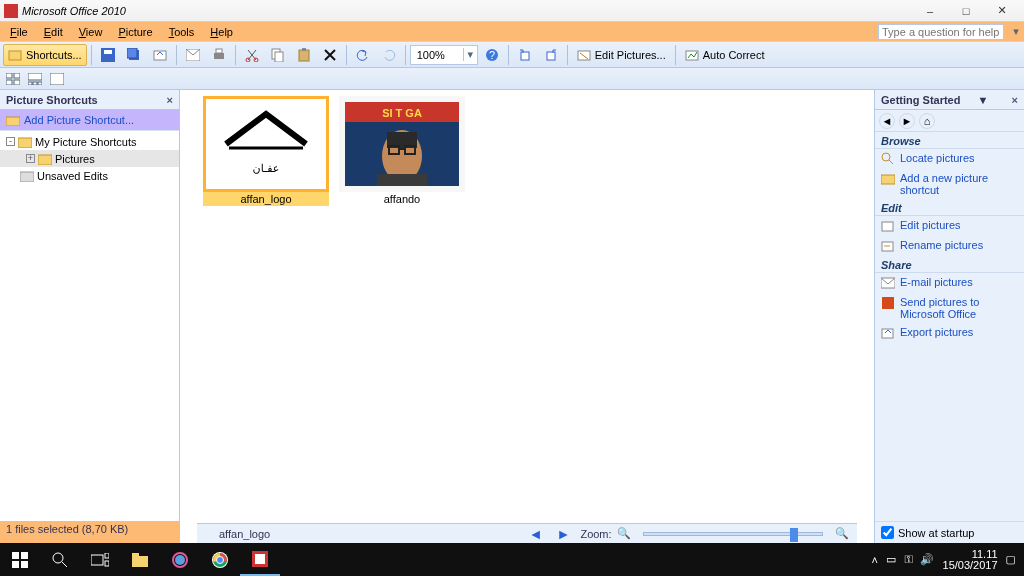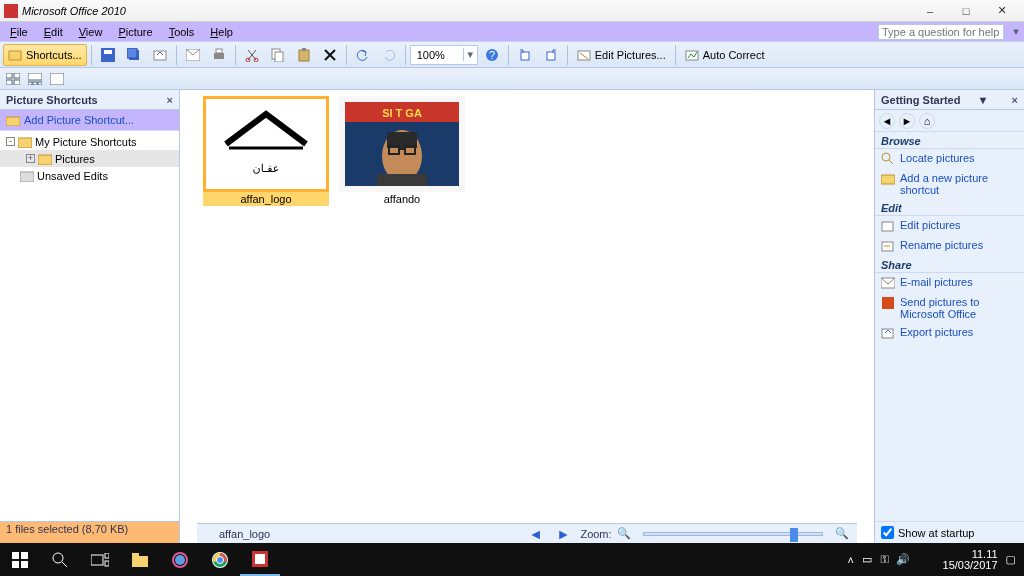--- a/index.html
+++ b/index.html
@@ -4,21 +4,21 @@
 <style>
 * { box-sizing: border-box; margin: 0; padding: 0; font-family: "Segoe UI", Tahoma, sans-serif; font-size: 11px; }
 html, body { width: 1024px; height: 576px; overflow: hidden; background: #fff; }
 
 .titlebar { height: 22px; display: flex; align-items: center; background: linear-gradient(#f9f9f9,#f0f0f0); border-bottom: 1px solid #d0d0d0; padding: 0 4px; }
 .titlebar .app-icon { width: 14px; height: 14px; background: #c33; margin-right: 4px; }
 .titlebar .title { flex: 1; font-style: italic; }
 .titlebar .win-btns { display: flex; gap: 0; }
 .titlebar .win-btn { width: 36px; height: 20px; display: flex; align-items: center; justify-content: center; color:#333; }
 
-.menubar { height: 20px; display: flex; align-items: center; background: #c4b5fd; border-bottom: 1px solid #c5d5ee; padding: 0 2px; }
+.menubar { height: 20px; display: flex; align-items: center; background: #fdba74; border-bottom: 1px solid #c5d5ee; padding: 0 2px; }
 .menubar .menu-item { padding: 2px 8px; text-decoration: underline; text-decoration-color: transparent; }
 .menubar .menu-item::first-letter { text-decoration: underline; }
 .menubar .question { margin-left: auto; margin-right:6px; }
 .menubar .question input { width: 126px; font-size: 11px; border: 1px solid #b5c9e6; padding: 1px 3px; color:#888; }
 .menubar .dropdown-arrow { width:12px; text-align:center; color:#567; }
 
 .toolbar { height: 26px; display: flex; align-items: center; background: linear-gradient(#eaf1fb,#dbe7f7); border-bottom: 1px solid #b5c9e6; padding: 1px 3px; gap: 2px; }
 .toolbar .tbtn { height: 22px; display:flex; align-items:center; justify-content:center; padding: 0 4px; border: 1px solid transparent; border-radius:2px; }
 .toolbar .tbtn.active { background: linear-gradient(#ffe9a6,#ffd66b); border-color:#e0b24c; }
 .toolbar .sep { width:1px; height:20px; background:#aebfdb; margin:0 2px; }
@@ -65,21 +65,21 @@
 .rightpane .link-row { display:flex; align-items:flex-start; gap:5px; padding:3px 6px; color:#1a4fc2;}
 .rightpane .link-row .ic { width:14px; height:14px; flex-shrink:0;}
 .rightpane .topbar { height:22px; display:flex; align-items:center; gap:4px; padding:2px 4px; border-bottom:1px solid #cdd9ec;}
 .rightpane .topbar .ic { width:16px; height:16px; border:1px solid #cdd9ec; border-radius:8px; display:flex; align-items:center; justify-content:center;}
 .rightpane .pane-title .down { margin-left:auto; margin-right:6px; color:#335;}
 .startup { margin-top:auto; padding:4px 6px; display:flex; align-items:center; gap:4px; border-top:1px solid #cdd9ec;}
 
 .taskbar { height:33px; background:#101010; display:flex; align-items:center; color:#fff; }
 .taskbar .tb-btn { width:40px; height:33px; display:flex; align-items:center; justify-content:center; }
 .taskbar .tray { margin-left:auto; display:flex; align-items:center; gap:8px; padding:0 8px; font-size:10px;}
-.taskbar .tray .clock { text-align:right; line-height:11px;margin-left:24px;}
+.taskbar .tray .clock { text-align:right; line-height:11px;}
 svg { pointer-events:none; }
 </style>
 </head>
 <body>
 
 <div class="titlebar">
   <div class="app-icon"></div>
   <div class="title">Microsoft Office 2010</div>
   <div class="win-btns">
     <div class="win-btn">–</div>

